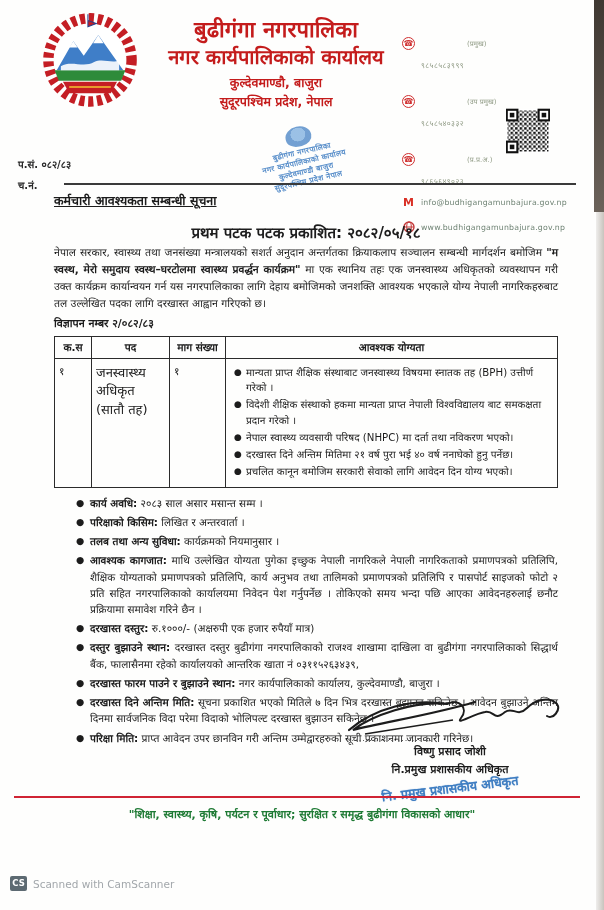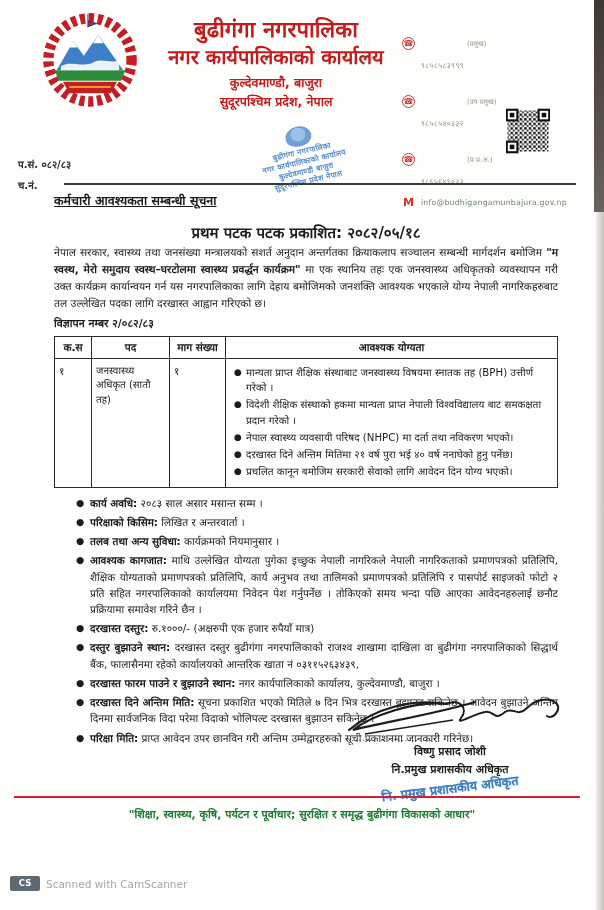--- a/index.html
+++ b/index.html
@@ -54,21 +54,21 @@
   .n-date { text-align:center; font-size:15px; font-weight:bold; margin-top:14px; line-height:1.4; }
   .intro { margin-top:0; font-size:10.6px; line-height:1.62; text-align:justify; }
   .intro b { font-weight:bold; }
   .advert { font-size:10.8px; font-weight:bold; margin-top:2px; }
 
   table.vac { border-collapse:collapse; width:100%; margin-top:6px; }
   table.vac th, table.vac td { border:1.6px solid #2b2b2b; vertical-align:top; }
   table.vac th { font-size:10.5px; font-weight:bold; padding:3px 2px 4px; }
   .col-sn { width:37px; } .col-post { width:78px; } .col-num { width:56px; }
   td.c-sn, td.c-num2 { text-align:left; font-size:10.5px; padding:5px 4px; }
-  td.c-post { font-size:10px; padding:5px 4px; line-height:1.45; }
+  td.c-post { font-size:13px; padding:5px 4px; line-height:1.45; }
   td.c-qual { padding:4px 6px 5px 4px; }
   .qual-list { list-style:none; }
   .qual-list li { display:flex; font-size:10.2px; line-height:1.5; margin:2px 0; }
   .qual-list .blt { flex:0 0 16px; text-align:center; font-size:9px; padding-top:1px; }
 
   .details { list-style:none; margin-top:7px; }
   .details li { display:flex; font-size:10.4px; line-height:1.56; margin-bottom:3px; }
   .details .blt { flex:0 0 14px; margin-left:22px; font-size:9.5px; padding-top:1px; }
   .details .d-body { flex:1; text-align:justify; }
   .details .d-lbl { font-weight:bold; }
@@ -80,21 +80,21 @@
   .sig-name { font-size:11px; font-weight:bold; margin-top:0px; }
   .sig-title { font-size:11px; font-weight:bold; margin-top:3px; }
   .sig-stamp { margin-top:4px; color:#3f7ec2; font-weight:bold; font-size:12.5px;
     transform:rotate(-7deg); text-shadow:0 0 1px rgba(63,126,194,.55); }
 
   
   .foot-line { position:absolute; left:14px; top:796px; width:566px; height:2px; background:#d02434; }
   .slogan { position:absolute; left:0; top:806px; width:100%; text-align:center;
     color:#1e7a34; font-weight:bold; font-size:11px; }
   .cam { position:absolute; left:10px; top:876px; display:flex; align-items:center; }
-  .cam-cs { width:30px; height:15px; background:#5d6a72; color:#fff; font-size:8.5px; font-weight:bold;
+  .cam-cs { width:17px; height:15px; background:#5d6a72; color:#fff; font-size:8.5px; font-weight:bold;
     border-radius:2px; text-align:center; line-height:15px; margin-right:6px; }
   .cam-txt { color:#a2a7ab; font-size:10.5px; }
 </style>
 </head>
 <body>
 
 <div class="page">
 
   <div class="emblem">
     <svg viewBox="0 0 100 100" width="108" height="104">
@@ -132,20 +132,30 @@
       <span class="c-lbl">(उप प्रमुख)</span>
     </div>
     <div class="c-row">
       <span class="c-icon-phone">☎</span>
       <span class="c-num">९८६५६४९०२३</span>
       <span class="c-lbl">(प्र.प्र.अ.)</span>
     </div>
     <div class="c-row row-mail">
       <span class="c-mail-icon">M</span>
       <span class="c-link">info@budhigangamunbajura.gov.np</span>
+    </div>
+    <div class="c-row row-web">
+      <span class="c-web-icon">
+        <svg width="12" height="12" viewBox="0 0 12 12">
+            <circle cx="6" cy="6" r="5" fill="none" stroke="#c43a3a" stroke-width="1.4"></circle>
+            <ellipse cx="6" cy="6" rx="2.3" ry="5" fill="none" stroke="#c43a3a" stroke-width="1"></ellipse>
+            <line x1="1" y1="6" x2="11" y2="6" stroke="#c43a3a" stroke-width="1"></line>
+          </svg>
+      </span>
+      <span class="c-link">www.budhigangamunbajura.gov.np</span>
     </div>
   </div>
 
   <div class="qr">
     <svg viewBox="0 0 29 29" width="44" height="46">
       <defs>
         <pattern id="qm" width="3" height="3" patternUnits="userSpaceOnUse">
           <rect width="1.6" height="1.6" fill="#151515"></rect>
           <rect x="1.6" y="1.6" width="1.2" height="1.2" fill="#151515"></rect>
         </pattern>

